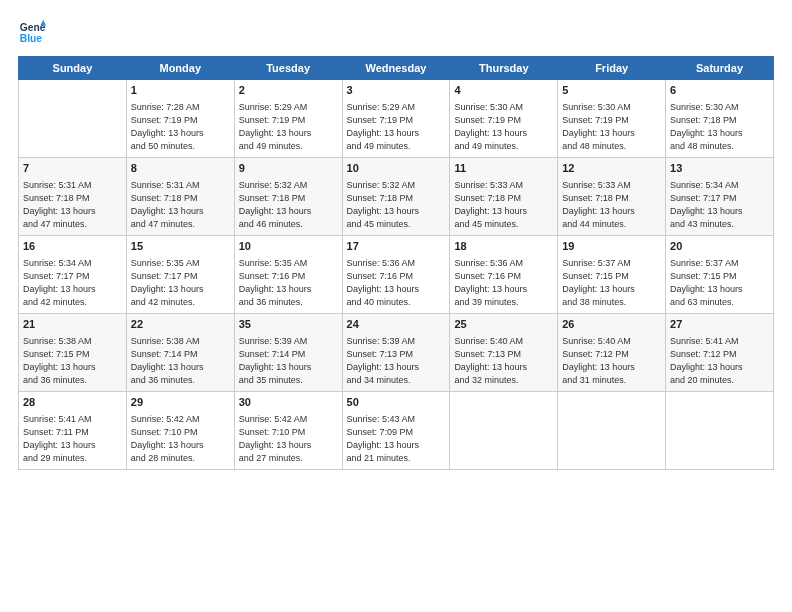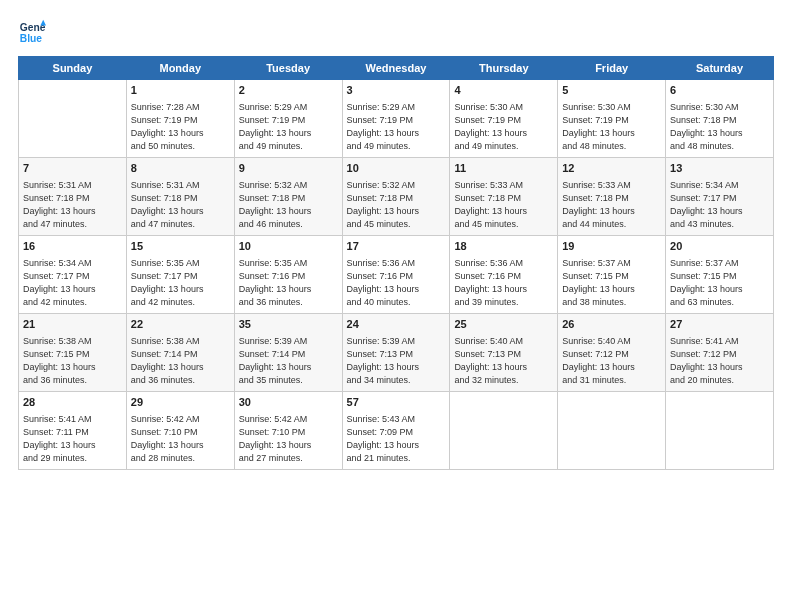--- a/index.html
+++ b/index.html
@@ -333,21 +333,21 @@
             <div>and 28 minutes.</div>
           </td>
           <td>
             <span class="day-number">30</span>
             <div>Sunrise: 5:42 AM</div>
             <div>Sunset: 7:10 PM</div>
             <div>Daylight: 13 hours</div>
             <div>and 27 minutes.</div>
           </td>
           <td>
-            <span class="day-number">57</span>
+            <span class="day-number">50</span>
             <div>Sunrise: 5:43 AM</div>
             <div>Sunset: 7:09 PM</div>
             <div>Daylight: 13 hours</div>
             <div>and 21 minutes.</div>
           </td>
           <td class="empty-cell"></td>
           <td class="empty-cell"></td>
           <td class="empty-cell"></td>
         </tr>
       </tbody>

